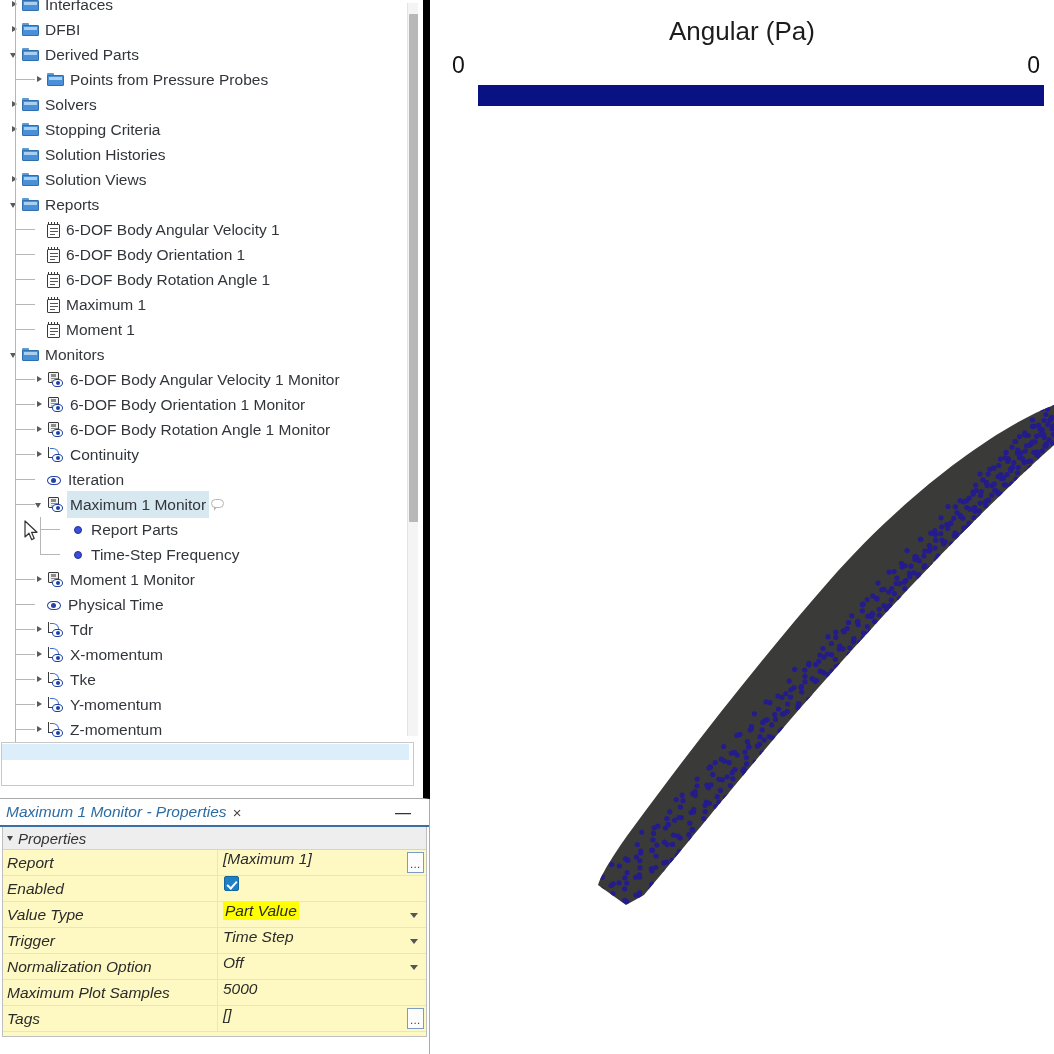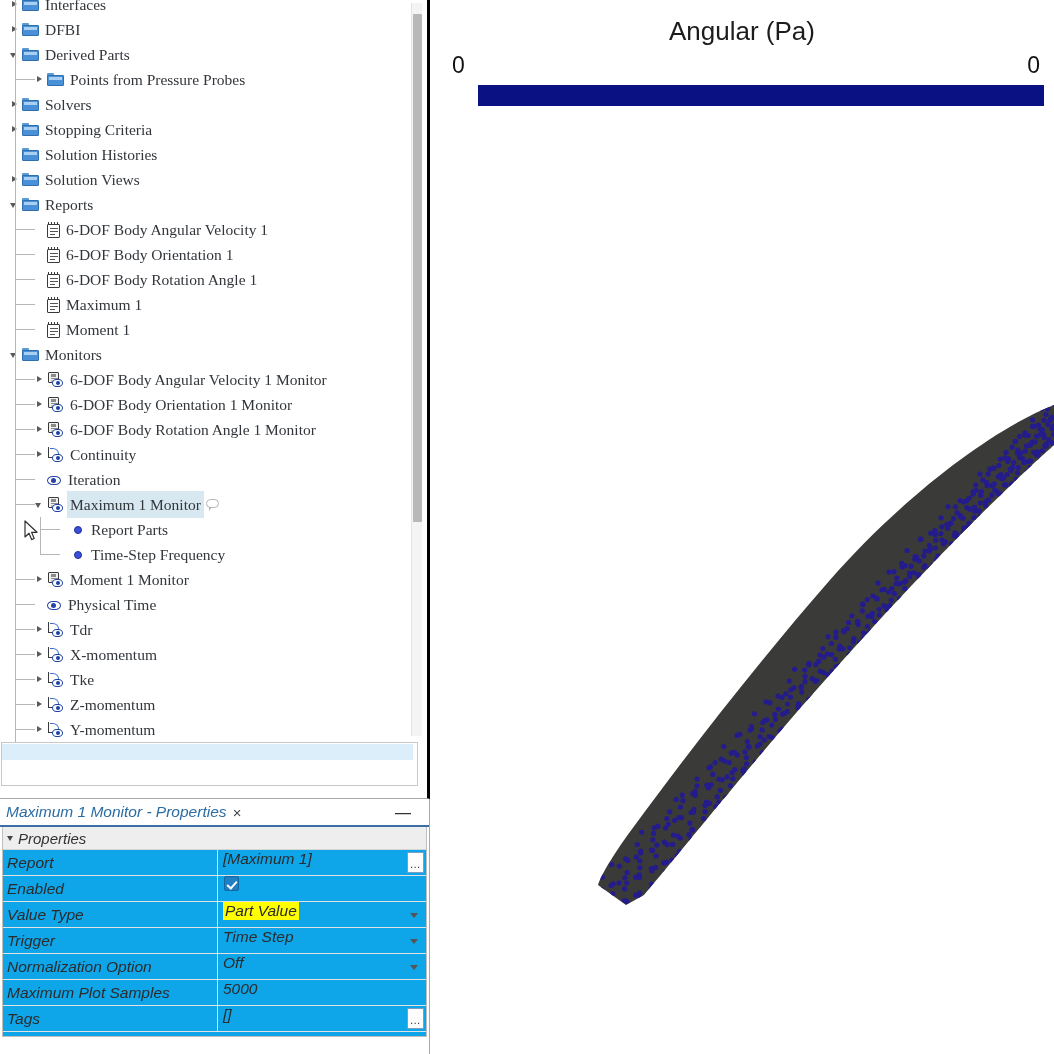--- a/index.html
+++ b/index.html
@@ -16,24 +16,23 @@
     width: 430px; height: 1054px;
     position: relative; background: #ffffff;
     display: flex; flex-direction: column;
   }
 
   
   #tree-panel {
     position: relative;
     height: 845px;
     background: #ffffff;
-    border-right: 3px solid #000000;
+    border-right: 7px solid #000000;
     border-bottom: 1px solid #a9a9a9;
     overflow: hidden;
-    font-family: Liberation Serif, serif;
   }
   #tree-scroll-area {
     position: absolute; left: 0; top: 0; right: 0; bottom: 0;
     overflow: hidden;
   }
   #tree {
     position: absolute; left: 0; top: -8px; width: 414px;
     padding: 0;
   }
   .trow {
@@ -223,21 +222,21 @@
     font-size: 15px; color: #444; margin-left: 6px; cursor: pointer;
   }
   #props-minimize {
     position: absolute; right: 18px; top: 6px;
     font-size: 16px; color: #333; line-height: 16px;
   }
   #props-table-wrap {
     margin: 0 2px 17px 2px;
     border: 1px solid #bfbfbf;
     border-top: none;
-    background: #0ea5e9;
+    background: #fef9c3;
     height: 210px;
   }
   #props-group-row {
     height: 23px; background: #eeeeee;
     display: flex; align-items: center;
     font-size: 15px; color: #333;
     border-bottom: 1px solid #d4d4d4;
     padding-left: 4px;
   }
   #props-group-row .caret {
@@ -588,30 +587,30 @@
               </span>
               <span class="lbl">Tke</span>
             </div>
             <div class="trow">
               <span class="ind" style="width: 33px;"></span>
               <span class="exp closed"></span>
               <span class="ico ico-resid">
                 <span class="curve"></span>
                 <span class="eye"></span>
               </span>
-              <span class="lbl">Z-momentum</span>
+              <span class="lbl">Y-momentum</span>
             </div>
             <div class="trow">
               <span class="ind" style="width: 33px;"></span>
               <span class="exp closed"></span>
               <span class="ico ico-resid">
                 <span class="curve"></span>
                 <span class="eye"></span>
               </span>
-              <span class="lbl">Y-momentum</span>
+              <span class="lbl">Z-momentum</span>
             </div>
             <div class="vline" style="left: 15px; top: 0px; height: 750px;"></div>
             <div class="hline" style="left: 15px; width: 20px; top: 87px;"></div>
             <div class="hline" style="left: 15px; width: 20px; top: 237px;"></div>
             <div class="hline" style="left: 15px; width: 20px; top: 262px;"></div>
             <div class="hline" style="left: 15px; width: 20px; top: 287px;"></div>
             <div class="hline" style="left: 15px; width: 20px; top: 312px;"></div>
             <div class="hline" style="left: 15px; width: 20px; top: 337px;"></div>
             <div class="hline" style="left: 15px; width: 20px; top: 387px;"></div>
             <div class="hline" style="left: 15px; width: 20px; top: 412px;"></div>

